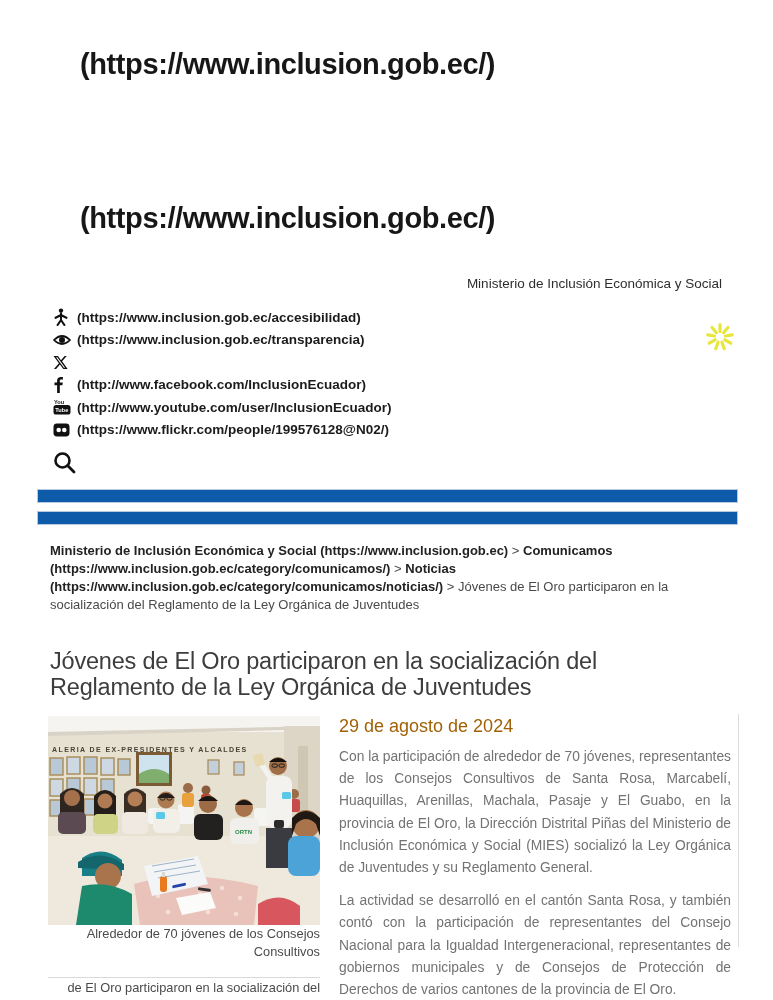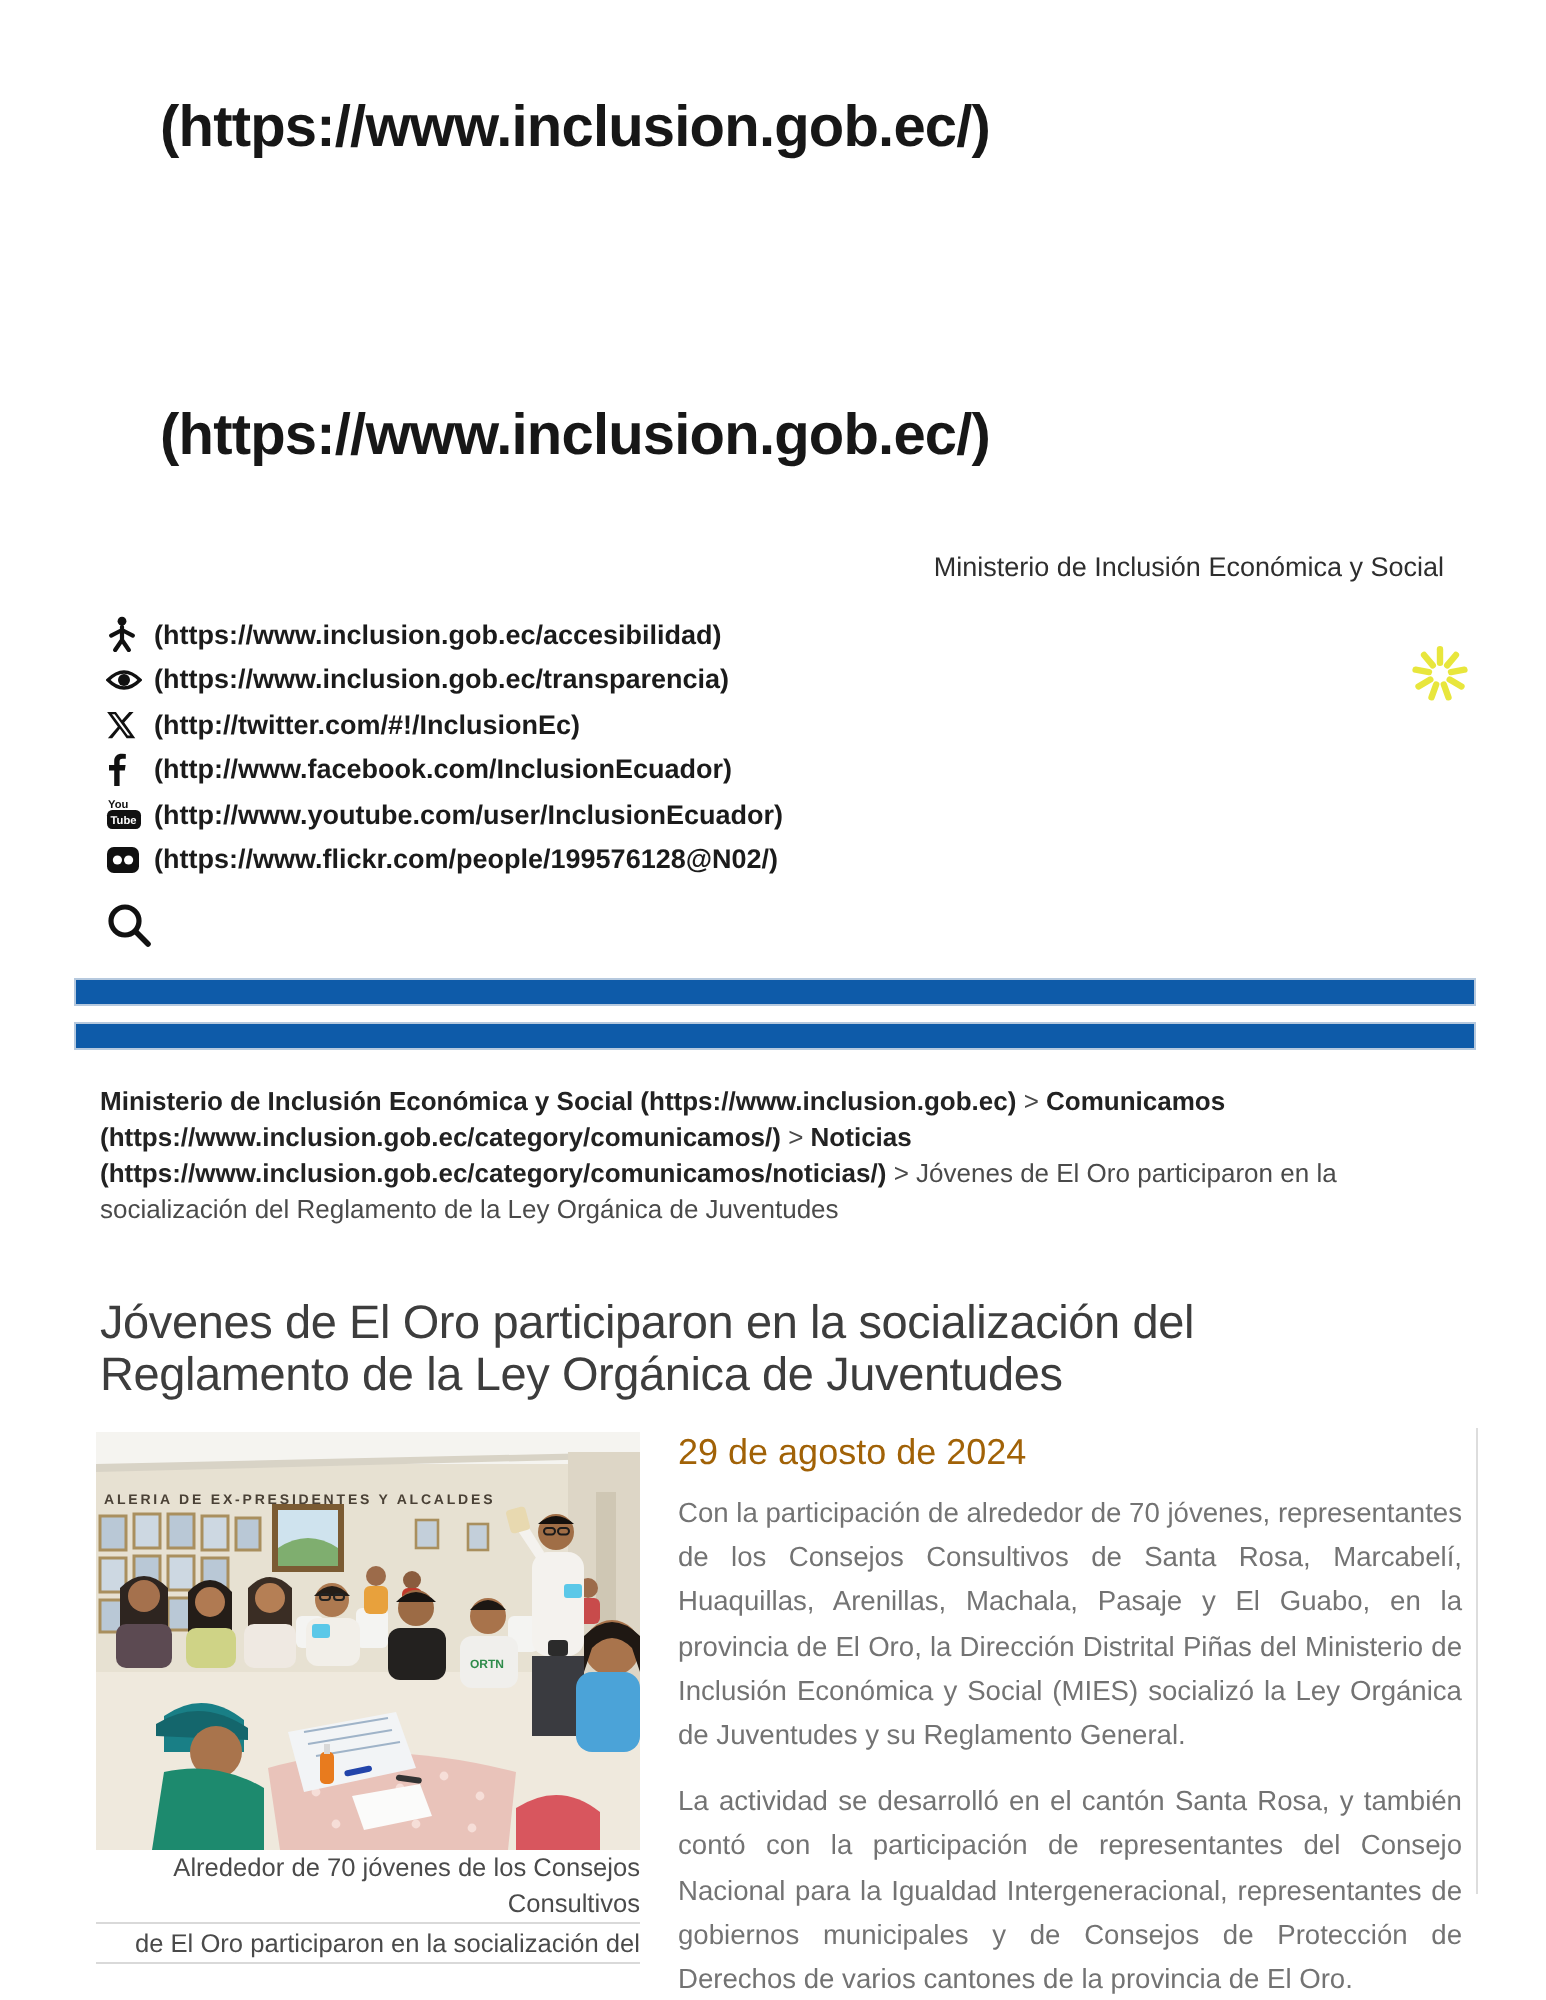--- a/index.html
+++ b/index.html
@@ -28,21 +28,21 @@
 
   .breadcrumb { position:absolute; left:50px; top:542px; width:625px; font-size:13px; line-height:18px; color:#4a4a4a; }
   .breadcrumb .crumb-link { font-weight:700; color:#222; cursor:pointer; }
   .breadcrumb .sep { font-weight:400; color:#4a4a4a; }
   .breadcrumb .crumb-current { font-weight:400; color:#4a4a4a; }
 
   .article-title { position:absolute; left:50px; top:648px; width:645px; font-size:23.5px; font-weight:400; letter-spacing:-0.2px; line-height:26px; color:#3d3d3d; }
 
   .figure { position:absolute; left:48px; top:716px; width:272px; }
   .figure svg.photo { display:block; width:272px; height:209px; }
-  .caption-line { display:block; text-align:right; font-size:12.8px; line-height:18px; color:#4a4a4a; border-bottom:1px solid #d9d9d9; padding-bottom:0; }
+  .caption-line { display:block; text-align:right; font-size:12.8px; line-height:18px; color:#4a4a4a; border-bottom:1px solid #d9d9d9; padding-bottom:16px; }
   .caption-line + .caption-line { margin-top:1px; }
 
   .text-col { position:absolute; left:339px; top:716px; width:392px; }
   .article-date { font-size:18px; color:#a16207; margin-bottom:9px; }
   .text-col p { font-size:13.8px; line-height:22.2px; color:#737373; text-align:justify; margin-bottom:11px; }
 
   .col-divider { position:absolute; left:738px; top:714px; height:233px; width:0; border-left:1px solid #ddd; }
 </style>
 </head>
 <body>
@@ -89,21 +89,20 @@
       </span>
       <span class="lbl">(https://www.inclusion.gob.ec/transparencia)</span>
     </div>
 
     <div class="social-row">
       <span class="ico">
         <svg width="15" height="15" viewBox="0 0 16 16">
           <path fill="#111" d="M12.4 1h2.3L9.7 6.7 15.6 15h-4.6L7.4 10 3.3 15H1l5.3-6.1L.6 1h4.7l3.2 4.5L12.4 1zM11.6 13.6h1.3L4.6 2.3H3.2l8.4 11.3z"></path>
         </svg>
       </span>
-      <span class="lbl">(http://twitter.com/#!/InclusionEc)</span>
     </div>
 
     <div class="social-row">
       <span class="ico">
         <svg width="11" height="17" viewBox="0 0 11 17">
           <path fill="#111" d="M6.8 17V9.2h2.6l.4-2.7H6.8V4.8c0-.8.3-1.4 1.4-1.4H9.9V1A17 17 0 0 0 7.8.9C5.6.9 4.1 2.2 4.1 4.5v2H1.5v2.7h2.6V17h2.7z"></path>
         </svg>
       </span>
       <span class="lbl">(http://www.facebook.com/InclusionEcuador)</span>
     </div>

